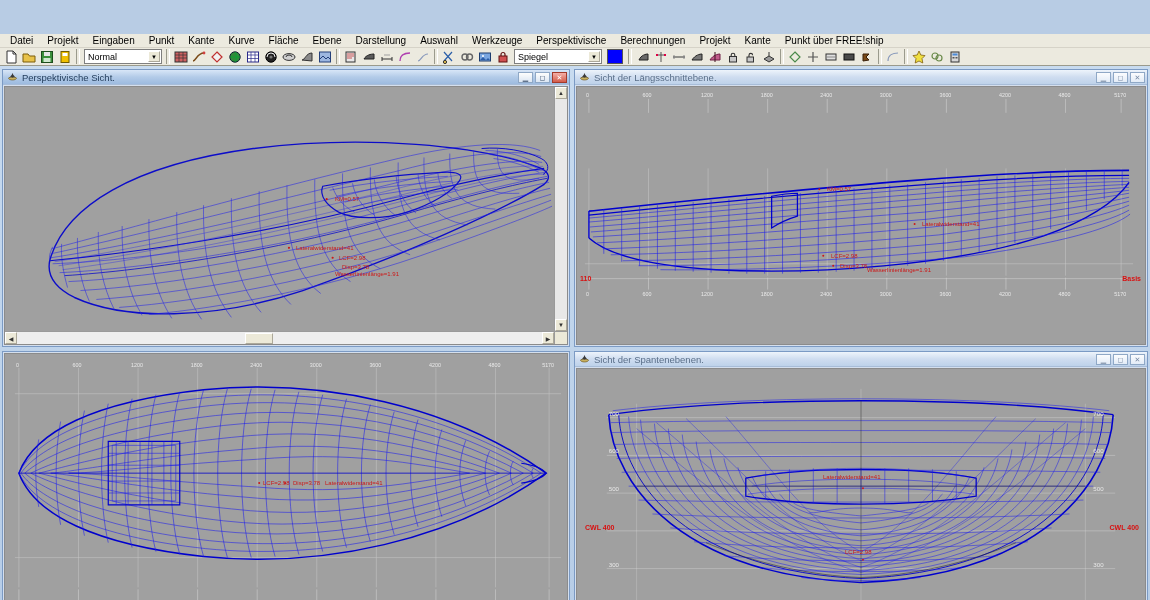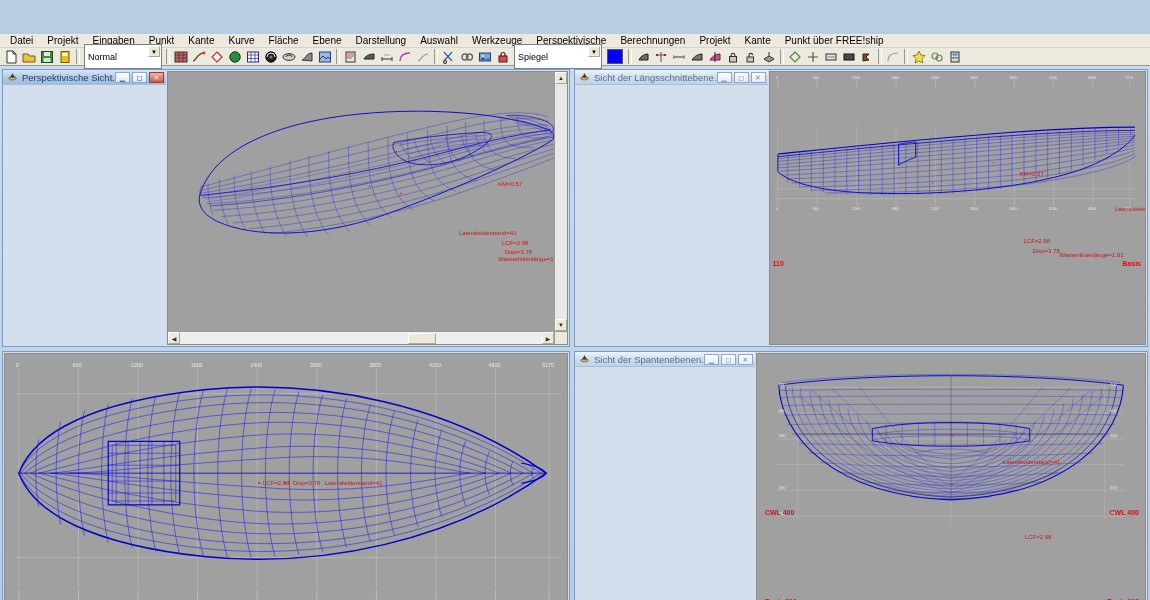--- a/index.html
+++ b/index.html
@@ -49,21 +49,21 @@
     width: 16px; height: 16px;
     margin: 0 1px;
     display: flex; align-items: center; justify-content: center;
     font-size: 9px;
     position: relative;
     cursor: default;
   }
   .tb-sep { width: 4px; height: 15px; border-left: 1px solid #9a9a8c;
             border-right: 1px solid #fff; margin: 0 2px; }
   .tb-combo {
-    height: 25px; width: 78px; background:#fff;
+    height: 15px; width: 78px; background:#fff;
     border: 1px solid #7f7f7f;
     font-size: 9px; display: flex; align-items: center;
     padding-left: 3px; margin: 0 2px;
     position: relative; color:#000;
   }
   .tb-combo .arrow {
     position: absolute; right: 1px; top: 1px;
     width: 12px; height: 11px; background:#ece9d8;
     border: 1px solid #aca899; border-top-color:#fff; border-left-color:#fff;
     display:flex; align-items:center; justify-content:center;
@@ -85,21 +85,21 @@
     grid-template-columns: 572px 578px;
     grid-template-rows: 282px 1fr;
     gap: 0px;
     padding: 1px 0 0 0;
   }
   .vpanel {
     position: relative;
     margin: 2px;
     border: 1px solid #7b9ac4;
     background: #d4dfee;
-    display: flex; flex-direction: row;
+    display: flex; flex-direction: column;
     overflow: hidden;
   }
   .vp-title {
     height: 15px;
     background: linear-gradient(180deg,#eef4fb 0%, #cfddf0 50%, #bed2ea 100%);
     display: flex; align-items: center;
     font-size: 9.5px;
     color: #5a6f89;
     padding-left: 4px;
     border-bottom: 1px solid #a8bdd8;

